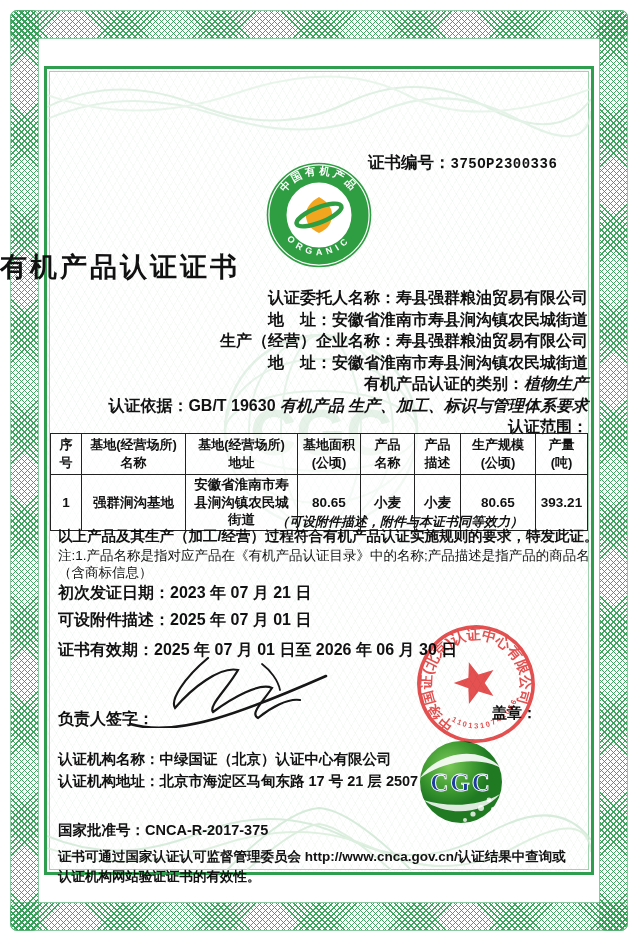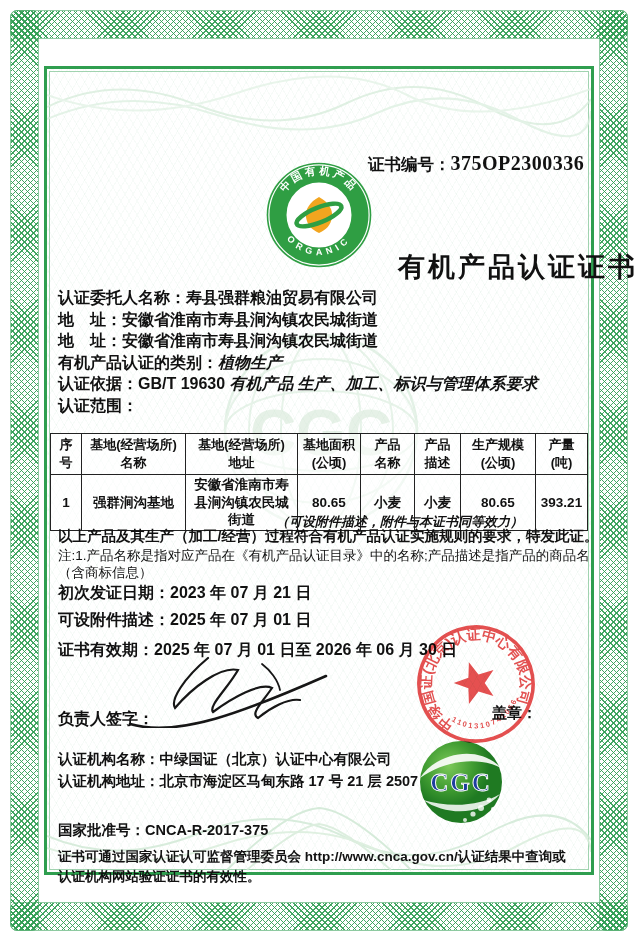--- a/index.html
+++ b/index.html
@@ -30,24 +30,24 @@
   }
   .inner-texture{
     position:absolute;left:47px;right:47px;top:69px;bottom:69px;
     background-image:
       repeating-linear-gradient(60deg, rgba(120,190,145,.06) 0 1px, rgba(0,0,0,0) 1px 7px),
       repeating-linear-gradient(-60deg, rgba(120,190,145,.06) 0 1px, rgba(0,0,0,0) 1px 7px);
   }
   .abs{position:absolute;}
   
   .cert-no{left:368px;top:152px;font-size:16.5px;font-weight:700;white-space:nowrap;}
-  .cert-no .num{font-family:Liberation Serif, serif;font-size:20px;font-weight:600;letter-spacing:.5px;margin-top:12px;}
-  .title{left:0;top:249px;width:100%;text-align:right;font-size:27px;font-weight:800;letter-spacing:3px;}
-  
-  .info{left:58px;top:287px;width:530px;font-size:16px;font-weight:700;line-height:21.5px;white-space:nowrap;}
+  .cert-no .num{font-family:Liberation Mono, monospace;font-size:14px;font-weight:600;letter-spacing:.5px;margin-top:12px;}
+  .title{left:0;top:249px;width:100%;text-align:left;font-size:27px;font-weight:800;letter-spacing:3px;}
+  
+  .info{left:58px;top:287px;width:530px;font-size:16px;font-weight:700;line-height:21.5px;white-space:nowrap;text-align:right;}
   .kai{font-family:"Liberation Serif","DejaVu Serif",serif;font-style:italic;font-weight:600;}
   
   .scope-table{left:50px;top:433px;width:538px;border-collapse:collapse;table-layout:fixed;
     background:rgba(255,255,255,.55);}
   .scope-table th,.scope-table td{border:1.4px solid #222;padding:1px 2px;text-align:center;vertical-align:middle;}
   .scope-table th{font-size:13px;font-weight:700;line-height:1.35;height:38px;}
   .scope-table td{font-size:13.5px;font-weight:600;line-height:1.3;height:38px;}
   .attach-note{left:0;top:513px;width:523px;text-align:right;font-size:13px;}
   .statement{left:58px;top:527px;font-size:14.5px;font-weight:700;white-space:nowrap;}
   .note1{left:58px;top:547px;font-size:13.5px;font-weight:500;white-space:nowrap;}
@@ -112,20 +112,21 @@
     </text>
     <path d="M0,-18 C9,-13 14,-6 13,2 C12,10 7,15 0,18 C-7,15 -12,10 -13,2 C-14,-6 -9,-13 0,-18 Z" fill="#f2a51f"></path>
     <ellipse rx="24" ry="7.5" fill="none" stroke="#2f9e43" stroke-width="4.5" transform="rotate(-22)"></ellipse>
   </svg>
 
   <div class="abs title">有机产品认证证书</div>
 
   <div class="abs info">
     <div><span>认证委托人名称：</span><span>寿县强群粮油贸易有限公司</span></div>
     <div><span>地　址：</span><span>安徽省淮南市寿县涧沟镇农民城街道</span></div>
+    <div><span>生产（经营）企业名称：</span><span>寿县强群粮油贸易有限公司</span></div>
     <div><span>地　址：</span><span>安徽省淮南市寿县涧沟镇农民城街道</span></div>
     <div><span>有机产品认证的类别：</span><span class="kai">植物生产</span></div>
     <div><span>认证依据：</span><span>GB/T 19630 </span><span class="kai">有机产品 生产、加工、标识与管理体系要求</span></div>
     <div><span>认证范围：</span></div>
   </div>
 
   <table class="abs scope-table">
     <colgroup>
       <col style="width:31px">
         <col style="width:104px">

